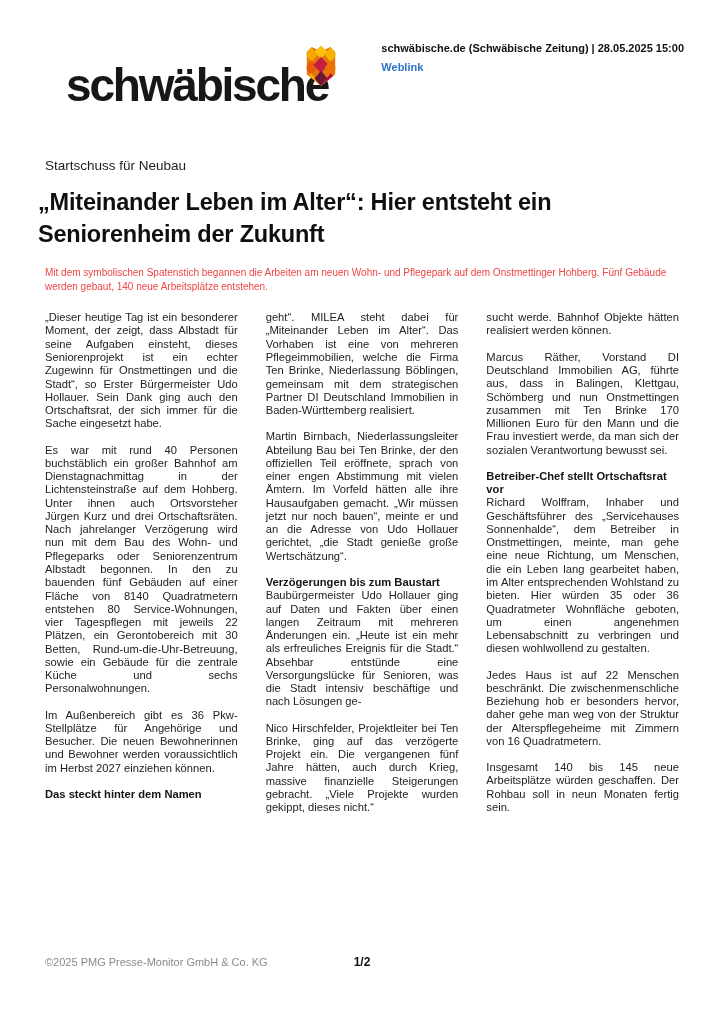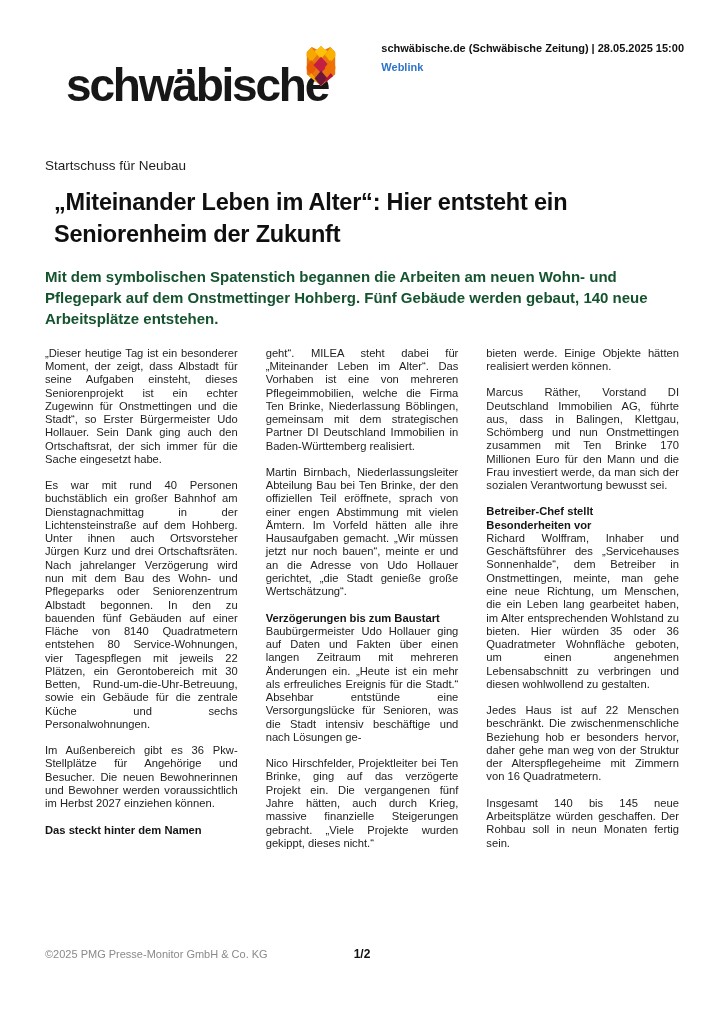--- a/index.html
+++ b/index.html
@@ -20,46 +20,46 @@
   .brand{position:absolute;left:66px;top:46px;width:300px;height:80px;}
   .brand-text{
     position:absolute;left:0;top:16px;
     font-size:46px;font-weight:700;letter-spacing:-2.2px;
     color:#171717;line-height:1;
   }
   .brand-icon{position:absolute;left:240px;top:0;width:30px;height:40px;}
   
   .kicker{margin:10px 45px 0;font-size:13.5px;color:#1d1d1d;}
   .headline{
-    margin:13px 54px 0;
+    margin:13px 38px 0;
     font-size:23.5px;font-weight:700;letter-spacing:-0.2px;
     line-height:1.38;color:#0f0f0f;
   }
   .lede{
     margin:15px 45px 0;
-    font-size:15px;font-weight:700;line-height:1.42;color:#14532d;
+    font-size:10px;font-weight:400;line-height:1.42;color:#ef4444;
   }
   
   .columns{
     display:flex;gap:28px;
     margin:17px 45px 0;
   }
   .col{flex:1 1 0;min-width:0;}
   .col p{
     margin:0 0 13px 0;
     font-size:11.2px;line-height:1.185;
     text-align:justify;
     hyphens:auto;-webkit-hyphens:auto;
     color:#222;
   }
   .col p.subhead{
     font-weight:700;margin-bottom:0;text-align:left;color:#151515;
   }
   
-  .footer{position:absolute;left:45px;right:45px;bottom:60px;height:16px;margin-top:48px;}
+  .footer{position:absolute;left:45px;right:45px;bottom:52px;height:16px;margin-top:48px;}
   .copyright{position:absolute;left:0;top:0;font-size:11px;color:#8a8a8a;}
   .page-num{position:absolute;left:50%;transform:translateX(-50%);top:-1px;font-size:12px;font-weight:700;color:#111;}
 </style>
 </head>
 <body>
 
 <div class="page">
 
   <div class="header">
     <div class="brand">
@@ -104,23 +104,23 @@
       <p class="subhead">Das steckt hinter dem Namen</p>
     </div>
     <div class="col">
       <p>geht“. MILEA steht dabei für „Miteinander Leben im Alter“. Das Vorhaben ist eine von mehreren Pflegeimmobilien, welche die Firma Ten Brinke, Niederlassung Böblingen, gemeinsam mit dem strategischen Partner DI Deutschland Immobilien in Baden-Württemberg realisiert.</p>
       <p>Martin Birnbach, Niederlassungsleiter Abteilung Bau bei Ten Brinke, der den offiziellen Teil eröffnete, sprach von einer engen Abstimmung mit vielen Ämtern. Im Vorfeld hätten alle ihre Hausaufgaben gemacht. „Wir müssen jetzt nur noch bauen“, meinte er und an die Adresse von Udo Hollauer gerichtet, „die Stadt genieße große Wertschätzung“.</p>
       <p class="subhead">Verzögerungen bis zum Baustart</p>
       <p>Baubürgermeister Udo Hollauer ging auf Daten und Fakten über einen langen Zeitraum mit mehreren Änderungen ein. „Heute ist ein mehr als erfreuliches Ereignis für die Stadt.“ Absehbar entstünde eine Versorgungslücke für Senioren, was die Stadt intensiv beschäftige und nach Lösungen ge-</p>
       <p>Nico Hirschfelder, Projektleiter bei Ten Brinke, ging auf das verzögerte Projekt ein. Die vergangenen fünf Jahre hätten, auch durch Krieg, massive finanzielle Steigerungen gebracht. „Viele Projekte wurden gekippt, dieses nicht.“</p>
     </div>
     <div class="col">
-      <p>bieten werde. Einige Objekte hätten realisiert werden können.</p>
+      <p>sucht werde. Bahnhof Objekte hätten realisiert werden können.</p>
       <p>Marcus Räther, Vorstand DI Deutschland Immobilien AG, führte aus, dass in Balingen, Klettgau, Schömberg und nun Onstmettingen zusammen mit Ten Brinke 170 Millionen Euro für den Mann und die Frau investiert werde, da man sich der sozialen Verantwortung bewusst sei.</p>
-      <p class="subhead">Betreiber-Chef stellt Besonderheiten vor</p>
+      <p class="subhead">Betreiber-Chef stellt Ortschaftsrat vor</p>
       <p>Richard Wolffram, Inhaber und Geschäftsführer des „Servicehauses Sonnenhalde“, dem Betreiber in Onstmettingen, meinte, man gehe eine neue Richtung, um Menschen, die ein Leben lang gearbeitet haben, im Alter entsprechenden Wohlstand zu bieten. Hier würden 35 oder 36 Quadratmeter Wohnfläche geboten, um einen angenehmen Lebensabschnitt zu verbringen und diesen wohlwollend zu gestalten.</p>
       <p>Jedes Haus ist auf 22 Menschen beschränkt. Die zwischenmenschliche Beziehung hob er besonders hervor, daher gehe man weg von der Struktur der Alterspflegeheime mit Zimmern von 16 Quadratmetern.</p>
       <p>Insgesamt 140 bis 145 neue Arbeitsplätze würden geschaffen. Der Rohbau soll in neun Monaten fertig sein.</p>
     </div>
   </div>
 
   <div class="footer">
     <span class="copyright">©2025 PMG Presse-Monitor GmbH &amp; Co. KG</span>
     <span class="page-num">1/2</span>
   </div>

